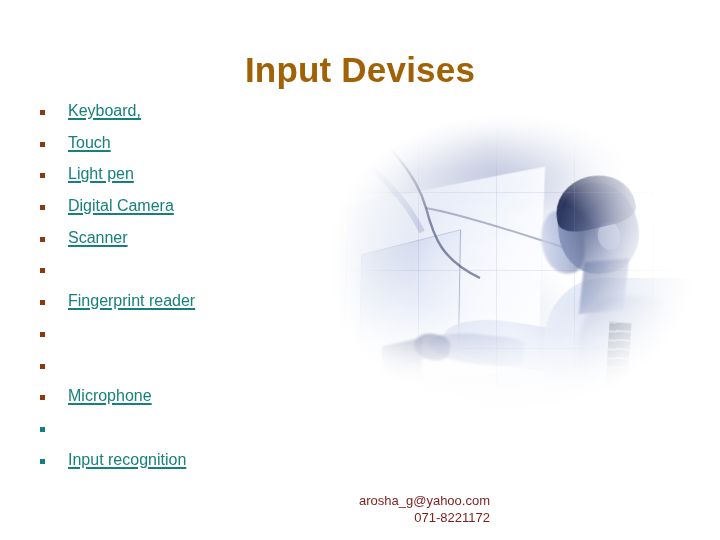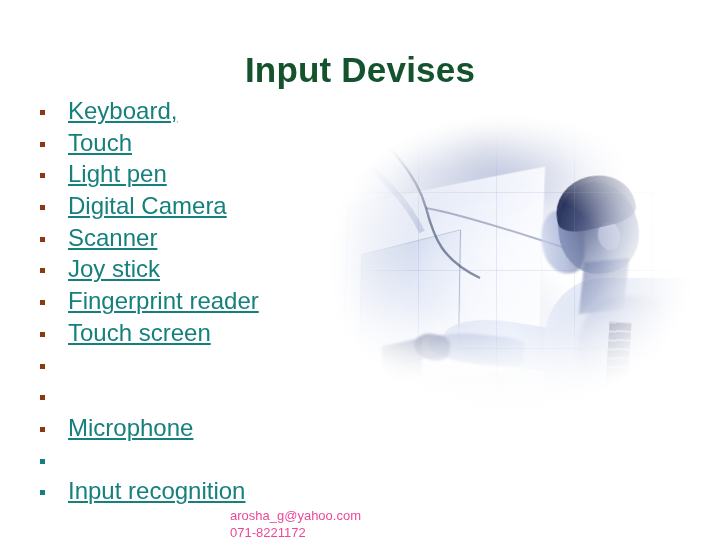--- a/index.html
+++ b/index.html
@@ -246,21 +246,21 @@
   .title {
     position: absolute;
     left: 0;
     top: 52px;
     width: 720px;
     text-align: center;
     font-family: "Liberation Sans", sans-serif;
     font-size: 35px;
     font-weight: bold;
     letter-spacing: 0.2px;
-    color: #14532d;
+    color: #a16207;
     line-height: 1;
     white-space: nowrap;
   }
 
   
   .bullet-list {
     position: absolute;
     left: 34px;
     top: 98px;
     width: 600px;
@@ -281,41 +281,40 @@
     width: 5px;
     height: 5px;
     background: #8b3a10;
   }
   .bullet-item.teal-dot .bullet-dot {
     background: #14807c;
   }
   .bullet-text {
     display: inline-block;
     font-family: "Liberation Sans", sans-serif;
-    font-size: 24px;
+    font-size: 16px;
     line-height: 26px;
     color: #16807d;
     text-decoration: underline;
     text-underline-offset: 2px;
     text-decoration-thickness: 1.5px;
     white-space: pre;
   }
 
   
   .footer {
     position: absolute;
     left: 230px;
     top: 492px;
     width: 260px;
-    text-align: left;
-    color: #ec4899;
+    text-align: right;
+    color: #7f1d1d;
     font-family: "Liberation Sans", sans-serif;
     font-size: 13px;
     line-height: 17px;
-    margin-top: 15px;
   }
   .footer div { white-space: nowrap; }
 </style>
 </head>
 <body>
 
 <div class="slide">
 
   <div class="photo-layer">
     <div class="photo-stage">
@@ -373,29 +372,24 @@
     <li class="bullet-item">
       <span class="bullet-dot"></span>
       <span class="bullet-text">Digital Camera</span>
     </li>
     <li class="bullet-item">
       <span class="bullet-dot"></span>
       <span class="bullet-text">Scanner</span>
     </li>
     <li class="bullet-item">
       <span class="bullet-dot"></span>
-      <span class="bullet-text">Joy stick</span>
     </li>
     <li class="bullet-item">
       <span class="bullet-dot"></span>
       <span class="bullet-text">Fingerprint reader</span>
-    </li>
-    <li class="bullet-item">
-      <span class="bullet-dot"></span>
-      <span class="bullet-text">Touch screen</span>
     </li>
     <li class="bullet-item">
       <span class="bullet-dot"></span>
     </li>
     <li class="bullet-item">
       <span class="bullet-dot"></span>
     </li>
     <li class="bullet-item">
       <span class="bullet-dot"></span>
       <span class="bullet-text">Microphone</span>

